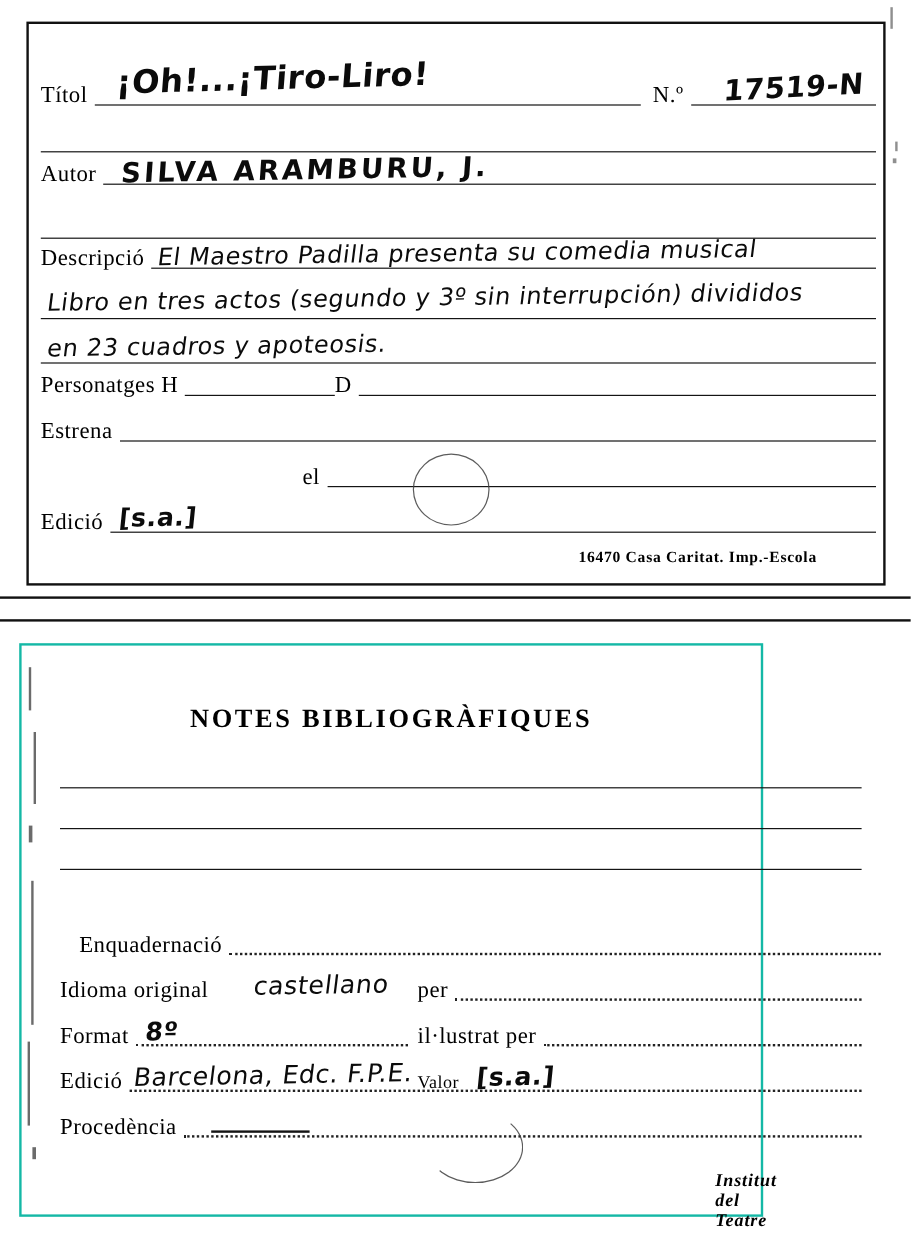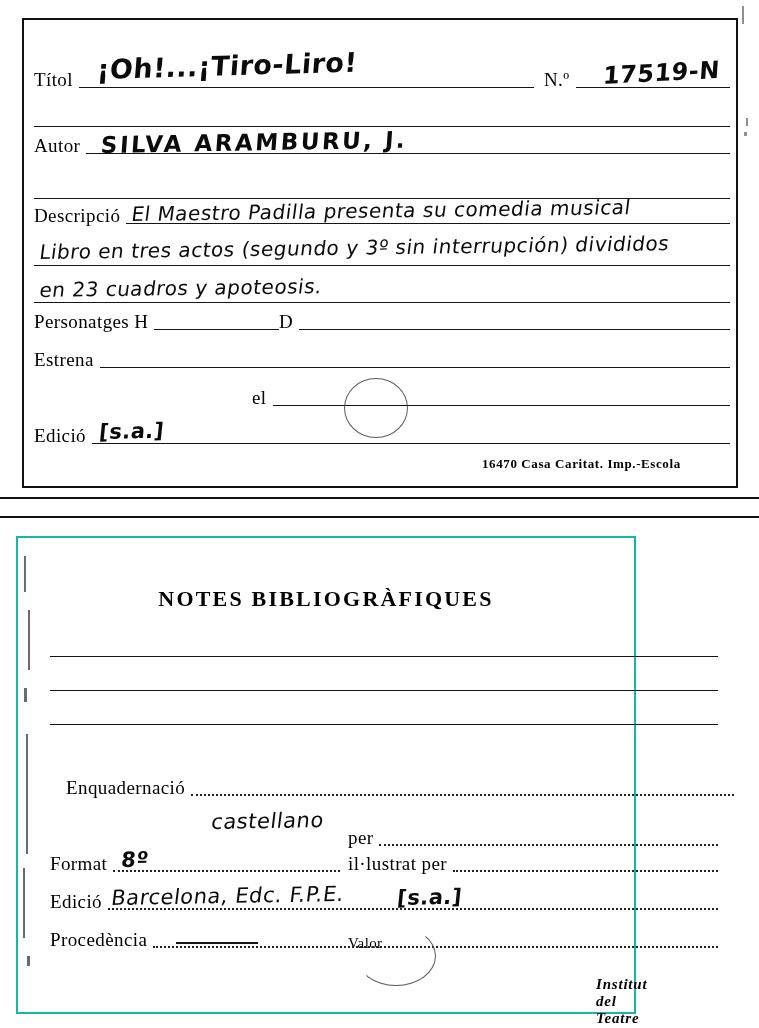--- a/index.html
+++ b/index.html
@@ -261,42 +261,45 @@
     <div class="freeline" style="left:32px; top:118px; width:668px;"></div>
     <div class="freeline" style="left:32px; top:152px; width:668px;"></div>
     <div class="freeline" style="left:32px; top:186px; width:668px;"></div>
 
 
     <div class="row" style="left:32px; top:240px; width:668px;margin-left:16px;">
       <span class="plabel">Enquadernació</span>
       <span class="rule dotted"></span>
     </div>
 
+    <div class="row" style="left:32px; top:278px; width:160px;">
+      <span class="plabel">Idioma original</span>
+    </div>
     <span class="hand hw-med" style="left:192px; top:272px;">castellano</span>
-    <div class="row" style="left:330px; top:290px; width:370px;align-items:flex-end;">
+    <div class="row" style="left:330px; top:278px; width:370px;align-items:flex-end;">
       <span class="plabel">per</span>
       <span class="rule dotted"></span>
     </div>
 
     <div class="row" style="left:32px; top:316px; width:290px;align-items:flex-end;">
       <span class="plabel">Format</span>
       <span class="rule dotted"></span>
     </div>
     <span class="hand hw-small" style="left:102px; top:310px;">8º</span>
     <div class="row" style="left:330px; top:316px; width:370px;">
       <span class="plabel">il·lustrat per</span>
       <span class="rule dotted"></span>
     </div>
 
     <div class="row" style="left:32px; top:354px; width:668px;">
       <span class="plabel">Edició</span>
       <span class="rule dotted"></span>
     </div>
     <span class="hand hw-med" style="left:92px; top:348px;">Barcelona, Edc. F.P.E.</span>
-    <span class="plabel" style="position:absolute; left:330px; top:358px; font-size:15px;margin-top:40px;">Valor</span>
+    <span class="plabel" style="position:absolute; left:330px; top:358px; font-size:15px;">Valor</span>
     <span class="hand hw-small" style="left:378px; top:348px;">[s.a.]</span>
 
     <div class="row" style="left:32px; top:392px; width:668px;">
       <span class="plabel">Procedència</span>
       <span class="rule dotted"></span>
     </div>
     <div class="freeline" style="left:158px; top:404px; width:82px; border-bottom-width:2.4px;"></div>
 
     <div class="ghost-circle partial" style="left:338px; top:388px; width:78px; height:58px; border-left-color:transparent; border-bottom-color:#3f3f3f;"></div>
 

